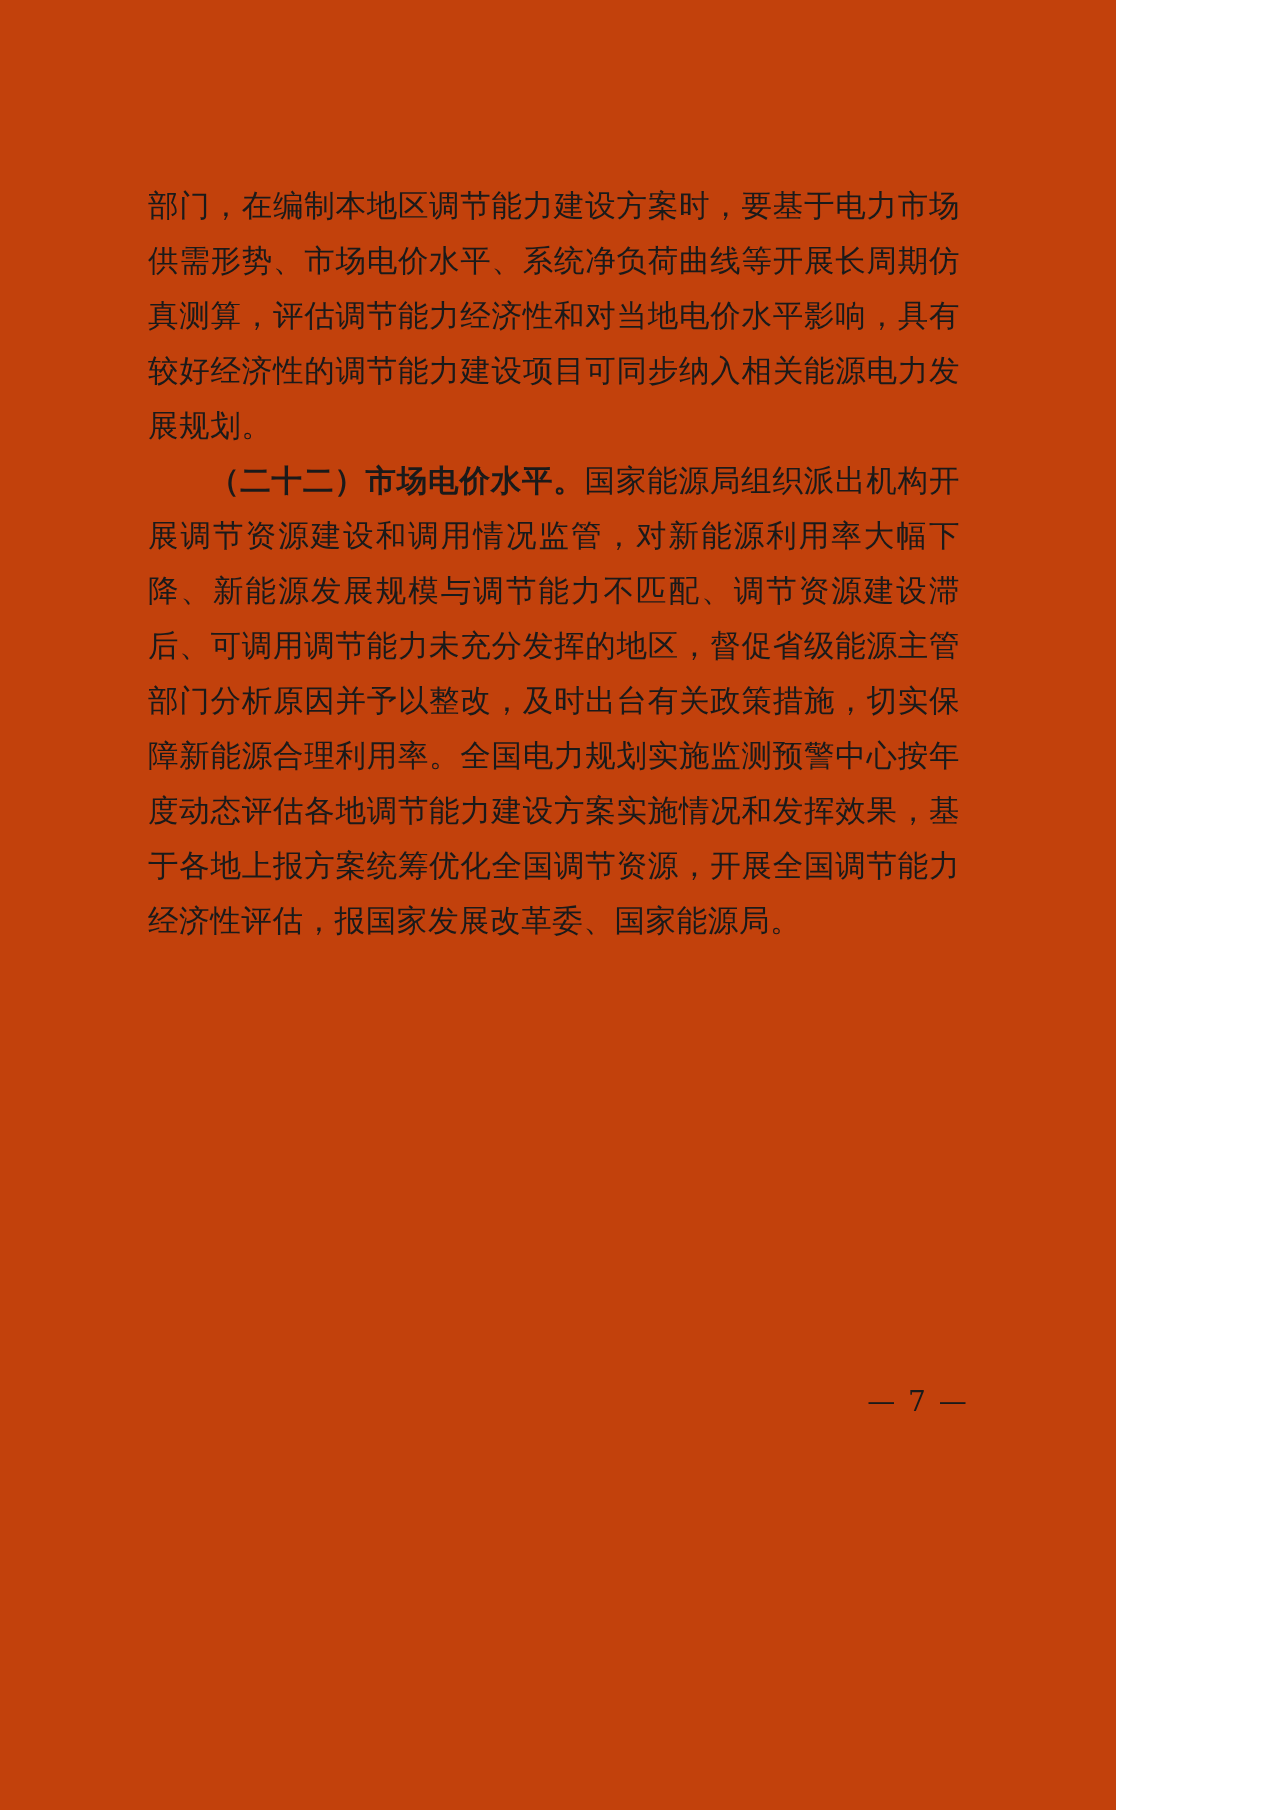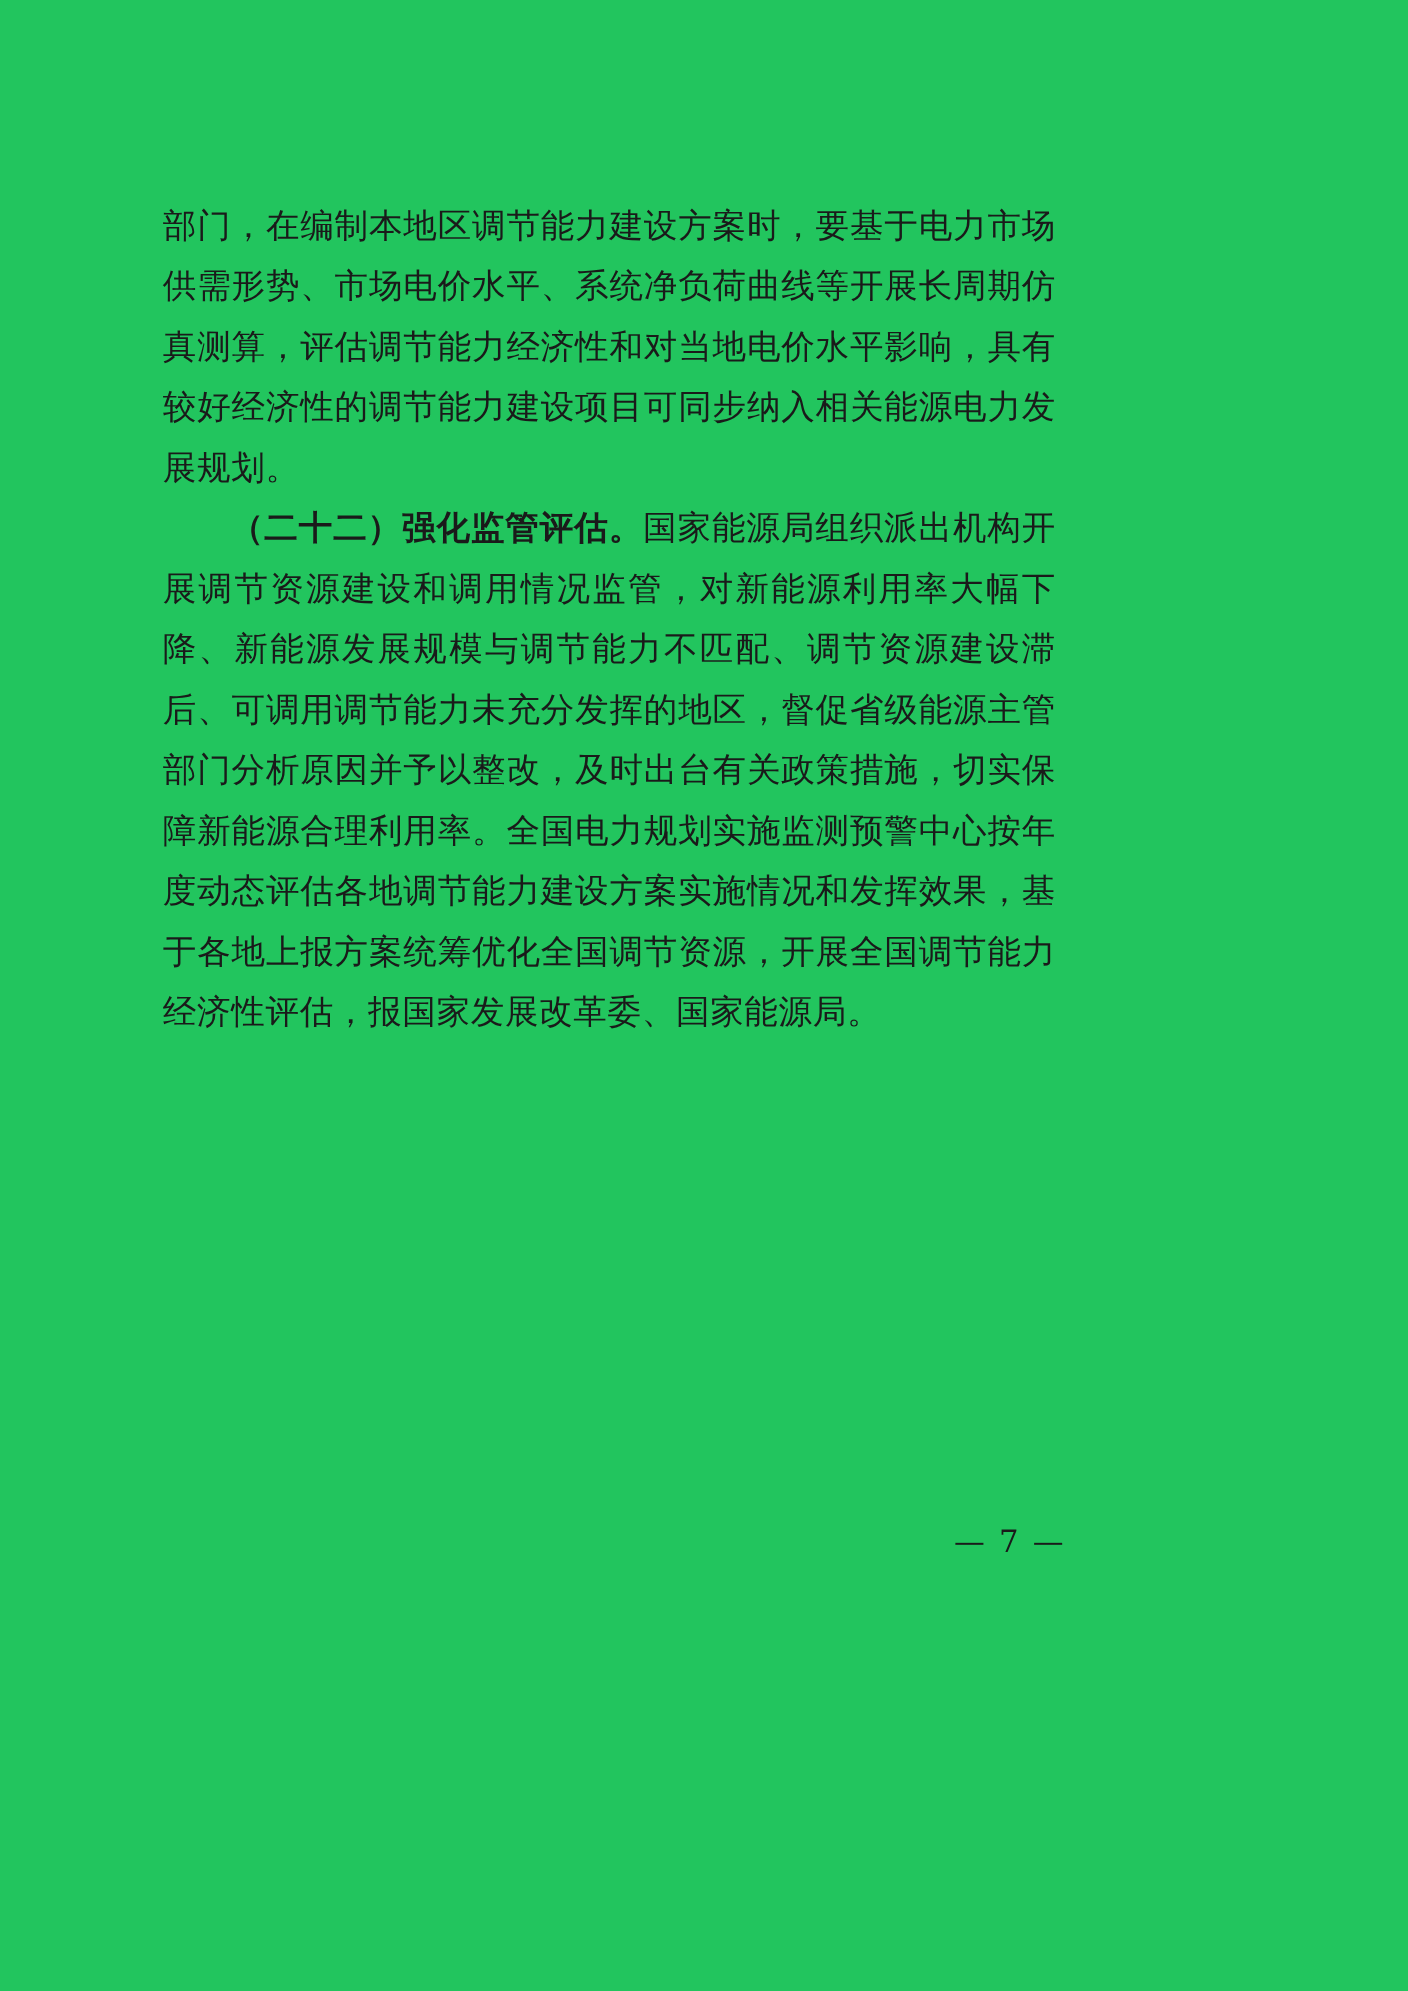--- a/index.html
+++ b/index.html
@@ -12,23 +12,23 @@
     height: 1810px;
     position: relative;
     font-family: "DejaVu Serif", "Liberation Serif", serif;
     color: #1b1b1b;
     overflow: hidden;
   }
   .page {
     position: absolute;
     top: 0;
     left: 0;
-    width: 1280px;
+    width: 1116px;
     height: 1810px;
-    background: #22c55e;
+    background: #c2410c;
   }
   .content {
     position: absolute;
     left: 148px;
     top: 178px;
     width: 812px;
   }
   .para {
     font-size: 30.5px;
     line-height: 55px;
@@ -70,21 +70,21 @@
 </style>
 </head>
 <body>
 
 <div class="page">
 
   <div class="content">
 
     <p class="para">部门，在编制本地区调节能力建设方案时，要基于电力市场供需形势、市场电价水平、系统净负荷曲线等开展长周期仿真测算，评估调节能力经济性和对当地电价水平影响，具有较好经济性的调节能力建设项目可同步纳入相关能源电力发展规划。</p>
 
-    <p class="para indent"><span class="bold-run">（二十二）强化监管评估。</span><span>国家能源局组织派出机构开展调节资源建设和调用情况监管，对新能源利用率大幅下降、新能源发展规模与调节能力不匹配、调节资源建设滞后、可调用调节能力未充分发挥的地区，督促省级能源主管部门分析原因并予以整改，及时出台有关政策措施，切实保障新能源合理利用率。全国电力规划实施监测预警中心按年度动态评估各地调节能力建设方案实施情况和发挥效果，基于各地上报方案统筹优化全国调节资源，开展全国调节能力经济性评估，报国家发展改革委、国家能源局。</span></p>
+    <p class="para indent"><span class="bold-run">（二十二）市场电价水平。</span><span>国家能源局组织派出机构开展调节资源建设和调用情况监管，对新能源利用率大幅下降、新能源发展规模与调节能力不匹配、调节资源建设滞后、可调用调节能力未充分发挥的地区，督促省级能源主管部门分析原因并予以整改，及时出台有关政策措施，切实保障新能源合理利用率。全国电力规划实施监测预警中心按年度动态评估各地调节能力建设方案实施情况和发挥效果，基于各地上报方案统筹优化全国调节资源，开展全国调节能力经济性评估，报国家发展改革委、国家能源局。</span></p>
 
 
   </div>
 
   <div class="page-number">
     <span class="pn-inner">— 7 —</span>
   </div>
 
 </div>
 

